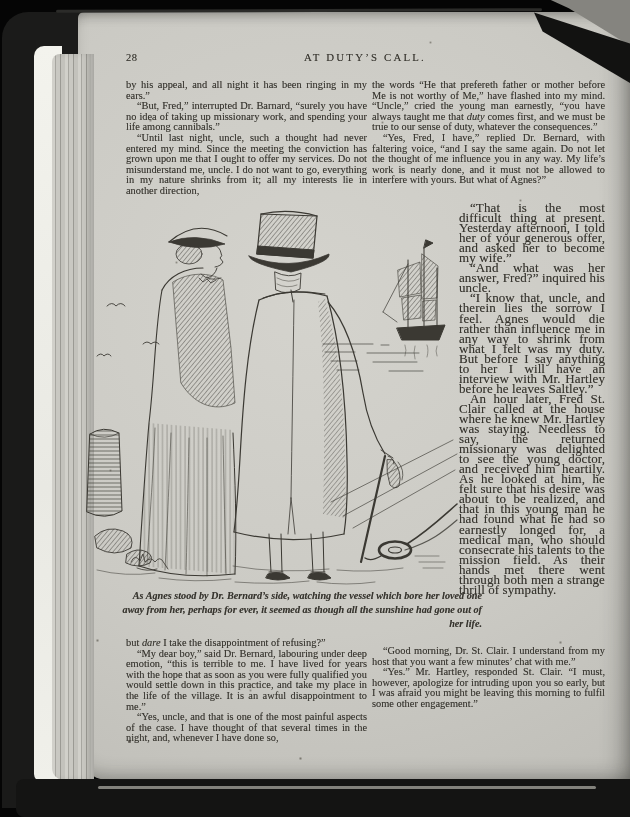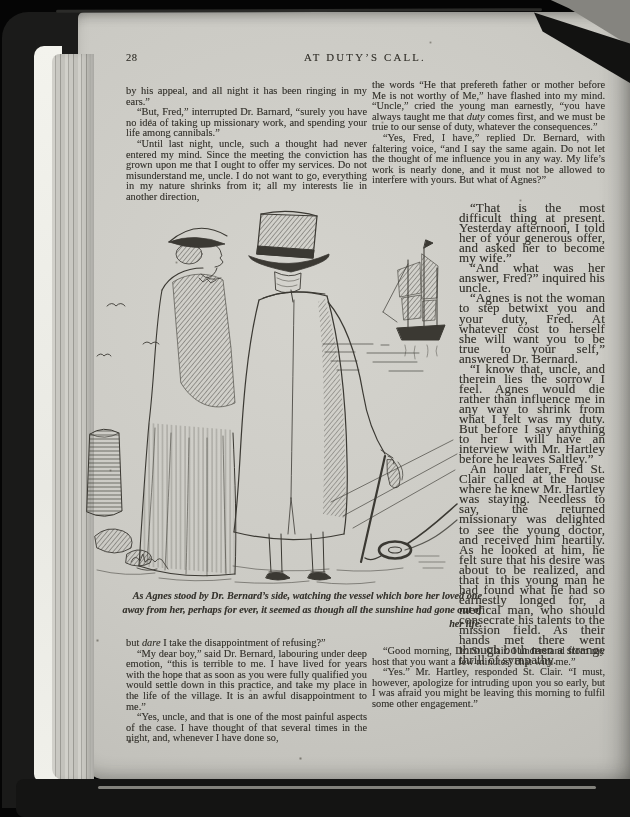--- a/index.html
+++ b/index.html
@@ -39,21 +39,21 @@
        382px 122px 0 .4px #8a8880,176px 262px 0 .4px #8d8b83,129px 741px 0 .8px #55534c;}
 
   
   .print{position:absolute;z-index:6;color:#37352f;text-shadow:0 0 .4px rgba(55,53,47,.45);}
   .pagenum{left:126px;top:52px;font-size:10.5px;letter-spacing:.5px;}
   .running-title{left:255px;top:51px;width:220px;text-align:center;font-size:10.8px;letter-spacing:2.2px;}
   .col{text-align:justify;font-size:10.4px;line-height:10.6px;}
   .col p{margin:0;text-indent:11px;}
   .col p.noindent{text-indent:0;}
   .ital{font-style:italic;margin-top:32px;}
-  #col-left-top{left:126px;top:86px;width:241px;}
+  #col-left-top{left:126px;top:80px;width:241px;}
   #col-left-bottom{left:126px;top:638px;width:241px;}
   #col-right-top{left:372px;top:80px;width:233px;}
   #col-right-mid{left:459px;top:203px;width:146px;font-size:13px;line-height:10.05px;letter-spacing:.1px;}
   #col-right-bottom{left:372px;top:646px;width:233px;}
   .caption{left:118px;top:589px;width:364px;text-align:right;font-style:italic;font-weight:bold;
            font-size:10.2px;line-height:13.8px;}
   .illus{position:absolute;left:85px;top:198px;z-index:5;}
 </style>
 </head>
 <body>
@@ -81,21 +81,20 @@
       <p><span>“But, Fred,” interrupted Dr. Barnard, “surely you have no idea of taking up missionary work, and spending your life among cannibals.”</span></p>
       <p><span>“Until last night, uncle, such a thought had never entered my mind. Since the meeting the conviction has grown upon me that I ought to offer my services. Do not misunderstand me, uncle. I do not want to go, everything in my nature shrinks from it; all my interests lie in another direction,</span></p>
     </div>
   <div id="col-right-top" class="print col">
       <p class="noindent"><span>the words “He that prefereth father or mother before Me is not worthy of Me,” have flashed into my mind. “Uncle,” cried the young man earnestly, “you have always taught me that </span><span class="ital">duty</span><span> comes first, and we must be true to our sense of duty, whatever the consequences.”</span></p>
       <p><span>“Yes, Fred, I have,” replied Dr. Bernard, with faltering voice, “and I say the same again. Do not let the thought of me influence you in any way. My life’s work is nearly done, and it must not be allowed to interfere with yours. But what of Agnes?”</span></p>
     </div>
   <div id="col-right-mid" class="print col">
       <p><span>“That is the most difficult thing at present. Yesterday afternoon, I told her of your generous offer, and asked her to become my wife.”</span></p>
       <p><span>“And what was her answer, Fred?” inquired his uncle.</span></p>
-      <p><span>“Agnes is not the woman to step betwixt you and your duty, Fred. At whatever cost to herself she will want you to be true to your self,” answered Dr. Bernard.</span></p>
       <p><span>“I know that, uncle, and therein lies the sorrow I feel. Agnes would die rather than influence me in any way to shrink from what I felt was my duty. But before I say anything to her I will have an interview with Mr. Hartley before he leaves Saltley.”</span></p>
       <p><span>An hour later, Fred St. Clair called at the house where he knew Mr. Hartley was staying. Needless to say, the returned missionary was delighted to see the young doctor, and received him heartily. As he looked at him, he felt sure that his desire was about to be realized, and that in this young man he had found what he had so earnestly longed for, a medical man, who should consecrate his talents to the mission field. As their hands met there went through both men a strange thrill of sympathy.</span></p>
     </div>
   <div class="print caption">As Agnes stood by Dr. Bernard’s side, watching the vessel which bore her loved one away from her, perhaps for ever, it seemed as though all the sunshine had gone out of her life.</div>
   <div id="col-left-bottom" class="print col">
       <p class="noindent"><span>but </span><span class="ital">dare</span><span> I take the disappointment of refusing?”</span></p>
       <p><span>“My dear boy,” said Dr. Bernard, labouring under deep emotion, “this is terrible to me. I have lived for years with the hope that as soon as you were fully qualified you would settle down in this practice, and take my place in the life of the village. It is an awful disappointment to me.”</span></p>
       <p><span>“Yes, uncle, and that is one of the most painful aspects of the case. I have thought of that several times in the night, and, whenever I have done so,</span></p>
     </div>
   <div id="col-right-bottom" class="print col">

